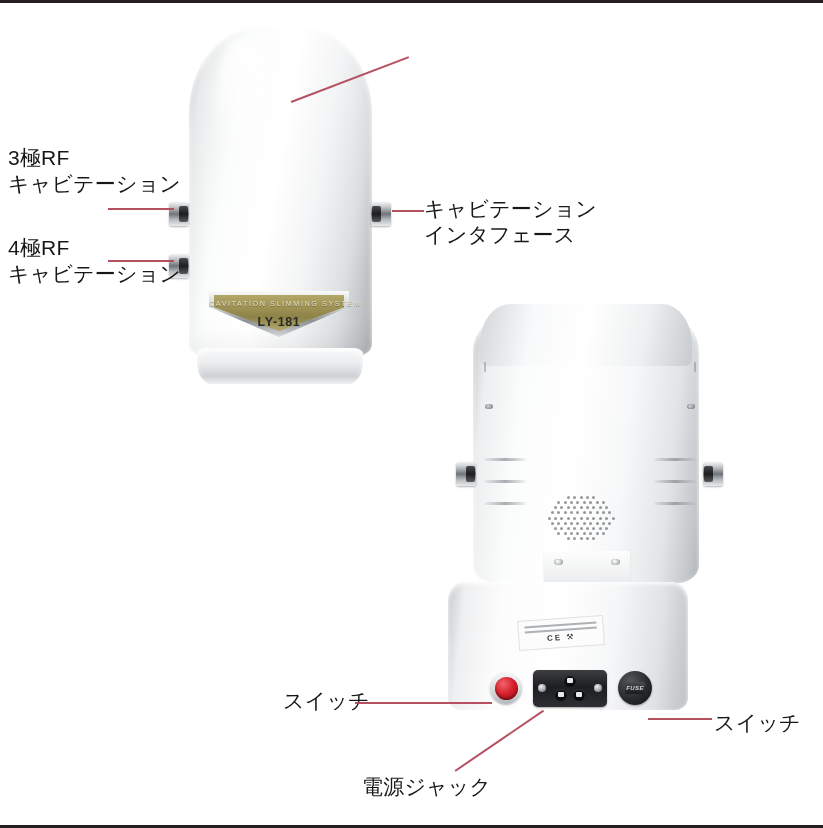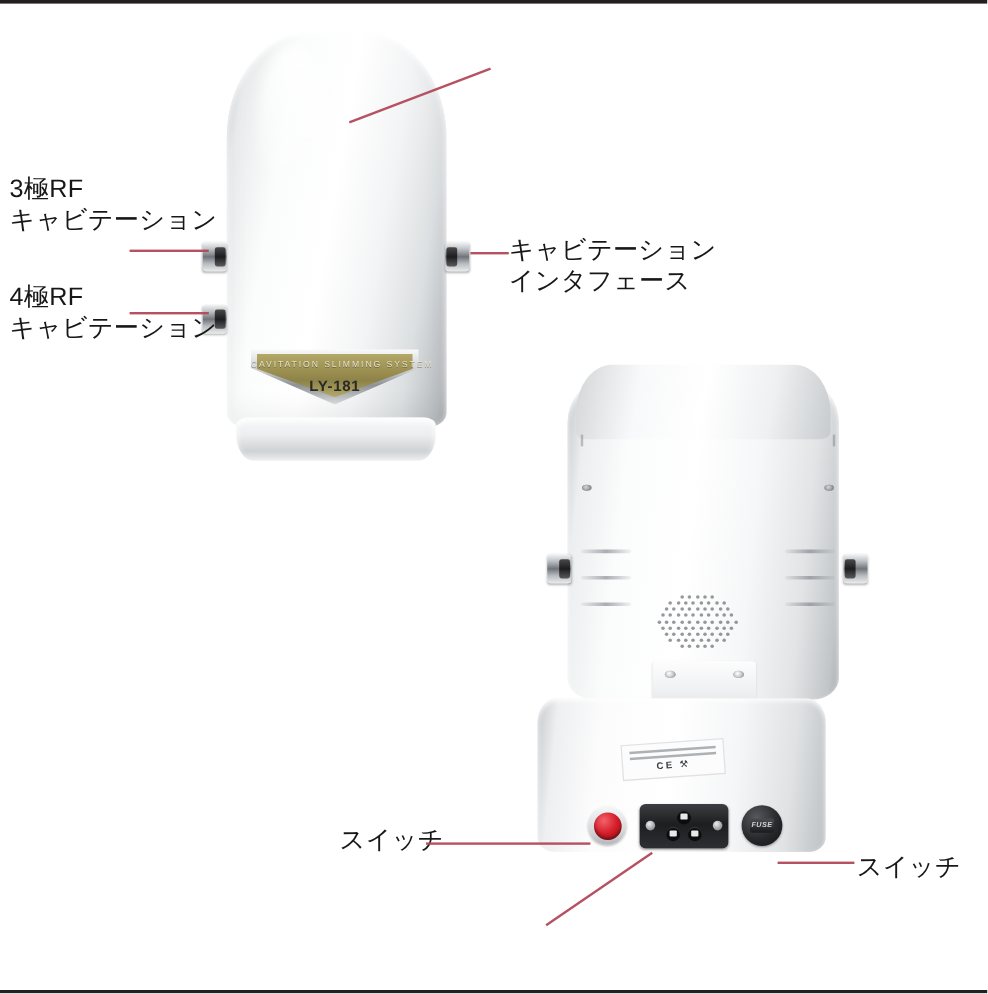--- a/index.html
+++ b/index.html
@@ -646,20 +646,21 @@
 キャビテーション</div>
 
   <div class="callout" style="left:8px; top:235px;">4極RF
 キャビテーション</div>
 
   <div class="callout" style="left:424px; top:196px;">キャビテーション
 インタフェース</div>
 
   <div class="callout" style="left:283px; top:688px;">スイッチ</div>
 
+  <div class="callout" style="left:362px; top:774px;">電源ジャック</div>
 
   <div class="callout" style="left:714px; top:710px;">スイッチ</div>
 
   <div class="leader" id="ld-led" style="left: 291px; top: 101px; width: 126.289px; transform: rotate(-0.364331rad);"></div>
   <div class="leader" id="ld-rf3" style="left: 108px; top: 208px; width: 66px; transform: rotate(0rad);"></div>
   <div class="leader" id="ld-rf4" style="left: 108px; top: 260px; width: 66px; transform: rotate(0rad);"></div>
   <div class="leader" id="ld-cav" style="left: 392px; top: 210px; width: 32px; transform: rotate(0rad);"></div>
   <div class="leader" id="ld-sw" style="left: 355px; top: 702px; width: 137px; transform: rotate(0rad);"></div>
   <div class="leader" id="ld-jack" style="left: 455px; top: 770px; width: 106.508px; transform: rotate(-0.598419rad);"></div>
   <div class="leader" id="ld-fuse" style="left: 648px; top: 718px; width: 64px; transform: rotate(0rad);"></div>

